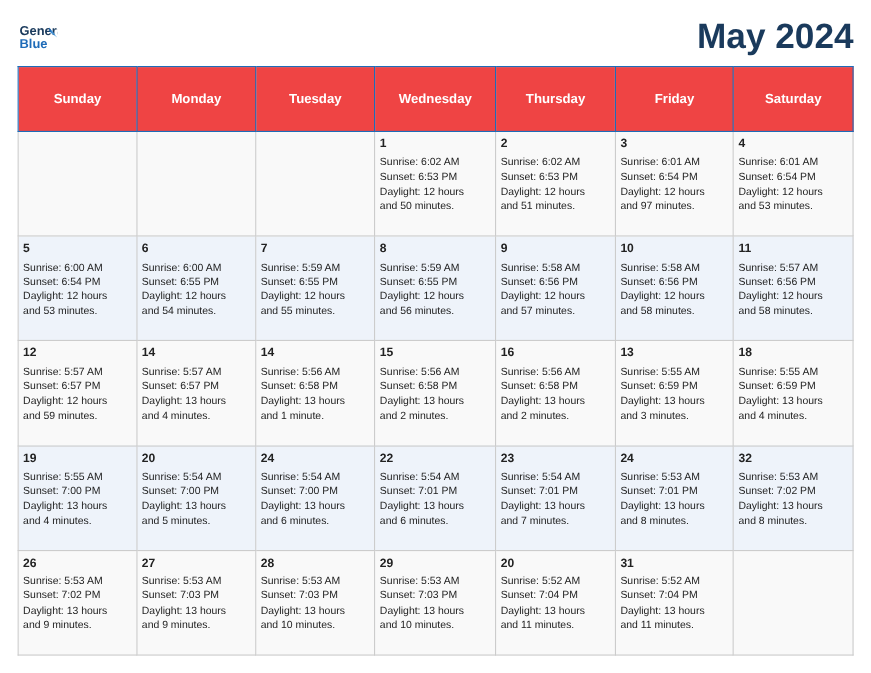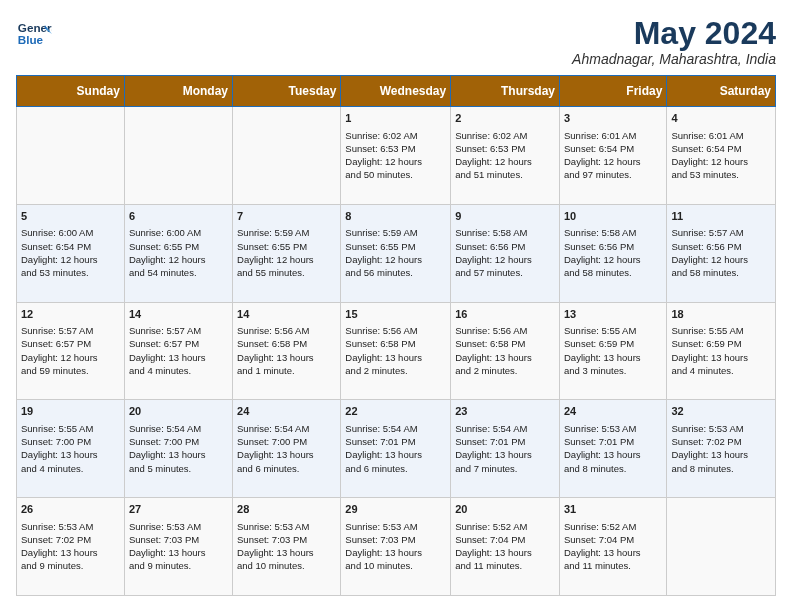--- a/index.html
+++ b/index.html
@@ -33,37 +33,38 @@
       height: 36px;
     }
     .title-block {
       text-align: right;
     }
     .month-title {
       font-size: 32px;
       font-weight: bold;
       color: #1a3a5c;
       line-height: 1.1;
+      text-align: center;
     }
     .location {
       font-size: 14px;
       color: #333;
       font-style: italic;
     }
     .calendar {
       width: 100%;
       border-collapse: collapse;
       flex: 1;
       font-size: 10px;
     }
     .calendar thead th {
-      background: #a16207;
+      background: #ef4444;
       color: #fff;
-      padding: 8px 4px;
-      text-align: right;
+      padding: 22px 4px;
+      text-align: center;
       font-size: 12px;
       font-weight: bold;
       border: 1px solid #1e6bb8;
     }
     .calendar tbody td {
       border: 1px solid #ccc;
       vertical-align: top;
       padding: 4px;
       width: 113px;
       height: 80px;
@@ -96,21 +97,20 @@
     <div class="logo">
       <svg class="logo-icon" viewBox="0 0 40 40">
         <text x="2" y="18" font-size="13" font-weight="bold" fill="#1a3a5c">General</text>
         <text x="2" y="31" font-size="13" font-weight="bold" fill="#1e6bb8">Blue</text>
         <polygon points="32,10 38,18 32,14" fill="#1e6bb8"></polygon>
         <polygon points="34,12 40,20 34,16" fill="#4fa0e0" opacity="0.7"></polygon>
       </svg>
     </div>
     <div class="title-block">
       <div class="month-title">May 2024</div>
-      <div class="location">Ahmadnagar, Maharashtra, India</div>
     </div>
   </div>
 
   <table class="calendar">
     <thead>
       <tr id="dow-row">
           <th>Sunday</th>
           <th>Monday</th>
           <th>Tuesday</th>
           <th>Wednesday</th>

